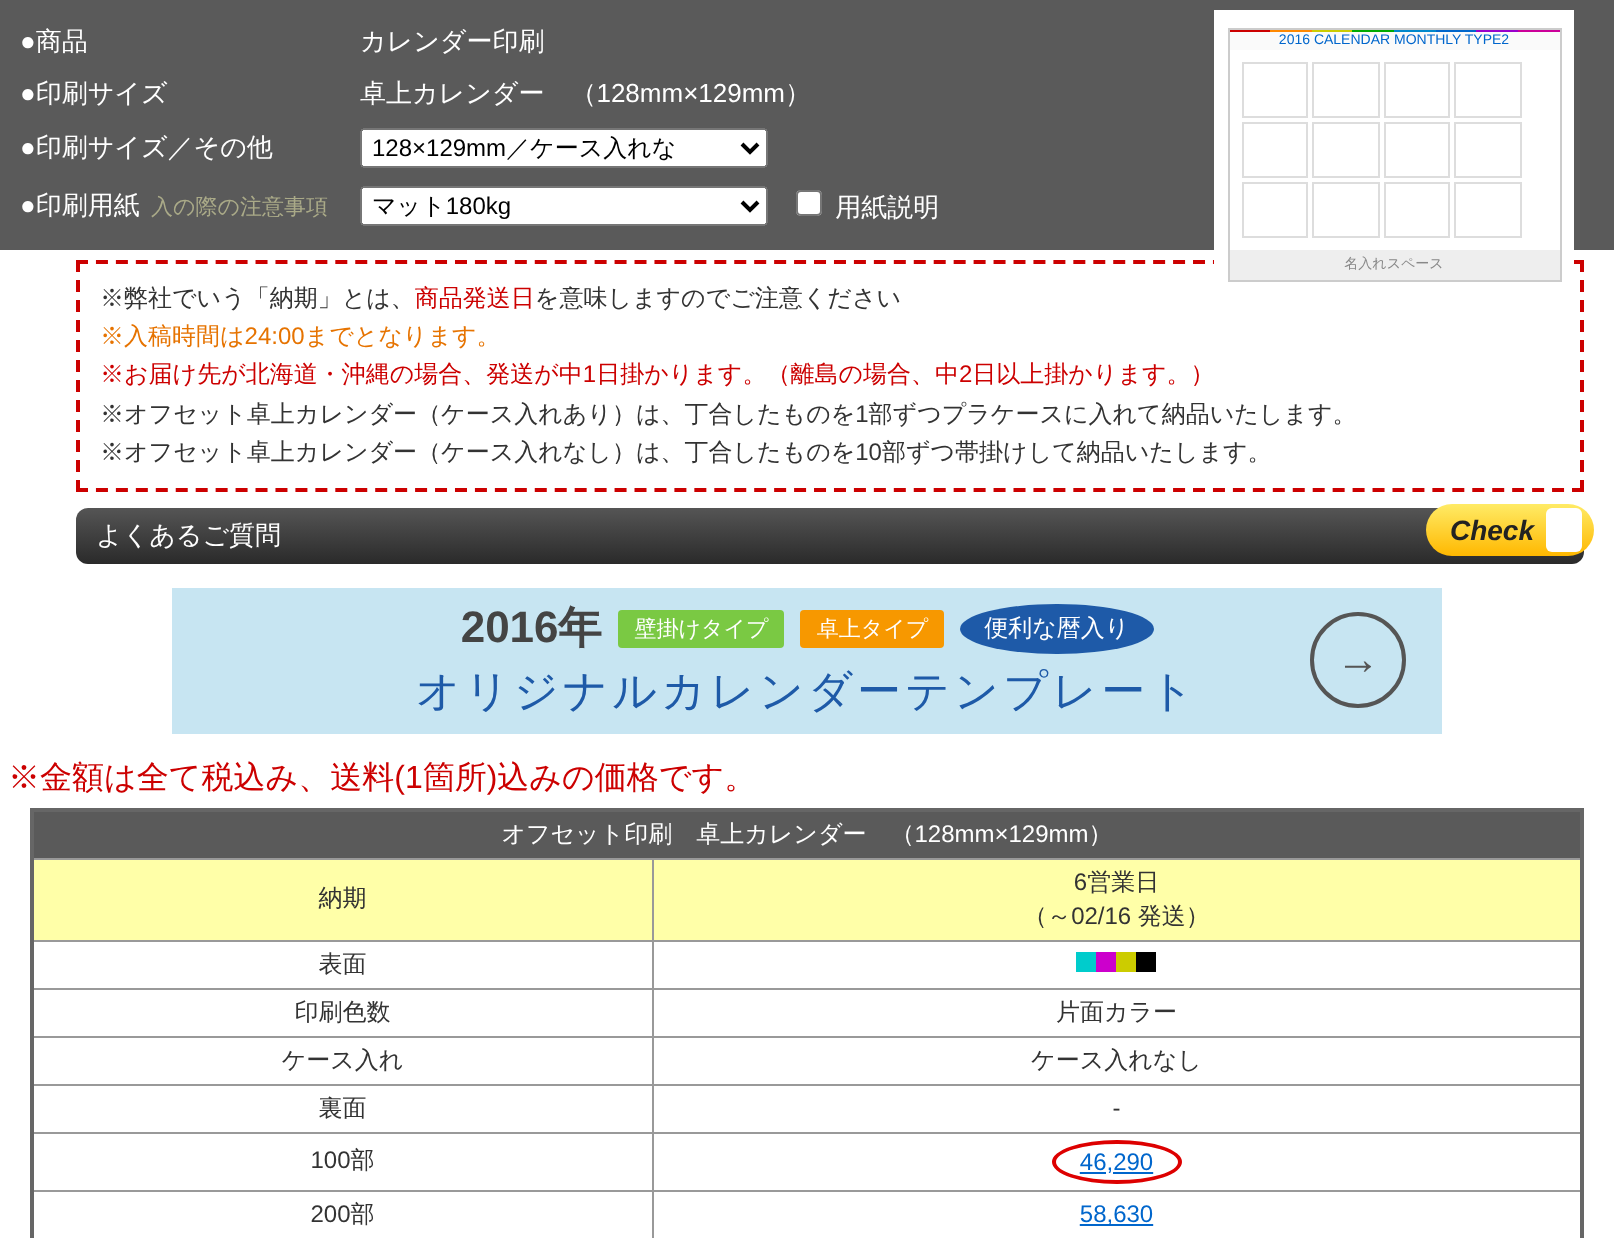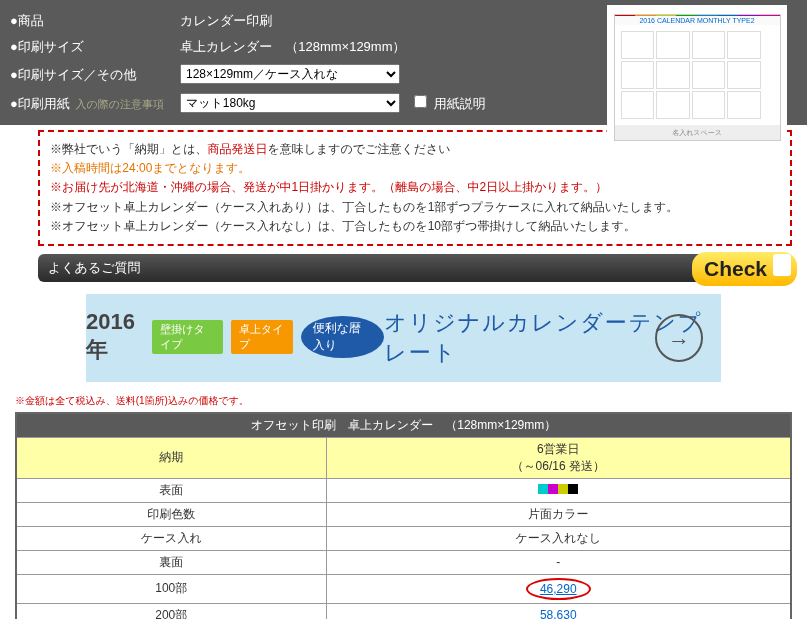--- a/index.html
+++ b/index.html
@@ -1,45 +1,45 @@
 <!DOCTYPE html>
 <html><head>
 <meta charset="utf-8">
 <style>
 body{margin:0;font-family:'MS PGothic',sans-serif;font-size:12px;color:#333;background:#fff}
 .top-panel{background:#5a5a5a;padding:8px 10px}
-.form-row{display:flex;align-items:flex-end;padding:4px 0;color:#fff;font-size:13px}
+.form-row{display:flex;align-items:center;padding:4px 0;color:#fff;font-size:13px}
 .form-label{width:170px}
 .form-value{font-size:13px}
-select.sel{width:220px;font-size:12px;padding:1px}
+select.sel{width:204px;font-size:12px;padding:1px}
 .chk{margin-left:10px}
 .product-img{position:absolute;right:20px;top:5px;width:180px;height:145px;background:#fff;display:flex;align-items:center;justify-content:center}
 .cal-mock{width:165px;height:125px;border:1px solid #ccc;background:#fafafa;position:relative;display:flex;flex-direction:column}
 .cal-head{display:flex;height:12px}
 .cal-head span{flex:1}
 .cal-body{flex:1;background:#fff;padding:6px;display:flex;flex-wrap:wrap;gap:2px}
 .cal-month{width:22%;height:28px;border:1px solid #ddd;font-size:4px;text-align:center;box-sizing:border-box}
 .cal-foot{height:15px;background:#eee;font-size:7px;text-align:center;color:#888;line-height:15px}
 .relwrap{position:relative}
 .dashed-box{border:2px dashed #c00;margin:5px 15px 5px 38px;padding:8px 10px;font-size:12px;line-height:1.6}
 .red{color:#c00}
 .orange{color:#e67300}
 .faq-bar{margin:8px 15px 0 38px;background:linear-gradient(to bottom,#555,#2a2a2a);color:#fff;padding:5px 10px;border-radius:6px;font-size:13px;position:relative}
-.check-badge{position:absolute;right:-5px;top:-2px;background:linear-gradient(to bottom,#ffeb66,#ffb800);color:#222;font-weight:bold;padding:5px 30px 5px 12px;border-radius:14px;font-size:21px;}
+.check-badge{position:absolute;right:-5px;top:-2px;background:linear-gradient(to bottom,#ffeb66,#ffb800);color:#222;font-weight:bold;padding:5px 30px 5px 12px;border-radius:14px;font-size:14px;font-style:italic}
 .check-badge::after{content:"";position:absolute;right:6px;top:2px;width:18px;height:22px;background:#fff;border-radius:3px}
-.banner{width:635px;height:88px;margin:12px auto;background:#c7e5f2;display:flex;flex-direction:row;align-items:center;justify-content:center;position:relative}
+.banner{width:635px;height:73px;margin:12px auto;background:#c7e5f2;display:flex;flex-direction:column;align-items:center;justify-content:center;position:relative}
 .banner-row1{display:flex;align-items:center;gap:8px;margin-bottom:2px}
 .bn-year{font-size:22px;color:#444;font-weight:bold}
 .bn-tag{color:#fff;font-size:11px;padding:2px 8px;border-radius:2px}
 .bn-tag.g{background:#7ac943}
 .bn-tag.o{background:#f79800}
 .bn-oval{background:#1e5aa8;color:#fff;font-size:12px;padding:4px 12px;border-radius:50%}
 .bn-main{font-size:22px;color:#1e5aa8;letter-spacing:2px}
 .bn-arrow{position:absolute;right:18px;top:50%;transform:translateY(-50%);width:44px;height:44px;border:2px solid #555;border-radius:50%;display:flex;align-items:center;justify-content:center;font-size:22px;color:#555}
-.note-red{color:#c00;font-size:10px;margin:4px 15px}
+.note-red{color:#c00;font-size:16px;margin:4px 4px}
 .price-table{width:calc(100% - 30px);margin:0 15px;border-collapse:collapse;border:2px solid #666}
 .price-table th,.price-table td{border:1px solid #999;text-align:center;padding:3px 4px;font-size:12px}
 .pt-head{background:#5a5a5a;color:#fff;padding:5px}
 .pt-yellow{background:#ffffa8}
 .price-link{color:#06c;text-decoration:underline}
 .cmyk{display:inline-flex}
 .cmyk span{width:10px;height:10px}
 .circle-mark{display:inline-block;border:2.5px solid #d00;border-radius:50%;padding:2px 12px}
 </style>
 </head>
@@ -131,21 +131,21 @@
 <div class="note-red">※金額は全て税込み、送料(1箇所)込みの価格です。</div>
 
 <table class="price-table">
   <tbody>
       <tr>
         <td colspan="2" class="pt-head">オフセット印刷　卓上カレンダー　（128mm×129mm）</td>
       </tr>
   <tr class="pt-yellow">
     <td style="width:40%">納期</td>
     <td>
-      <span>6営業日</span><br><span>（～06/16 発送）</span>
+      <span>6営業日</span><br><span>（～02/16 発送）</span>
     </td>
   </tr>
   <tr>
         <td>表面</td>
     <td><span class="cmyk">
             <span style="background:#0cc"></span>
             <span style="background:#c0c"></span>
             <span style="background:#cc0"></span>
             <span style="background:#000"></span>
           </span></td>

